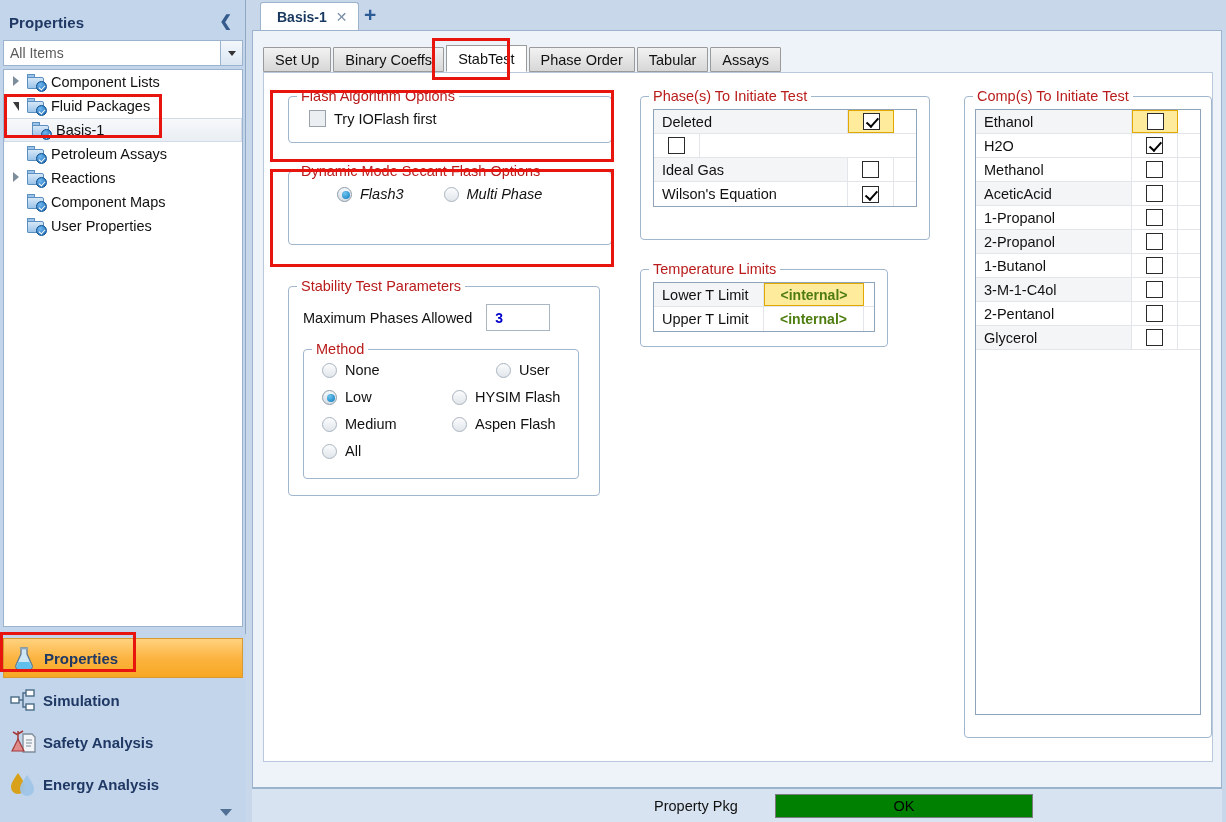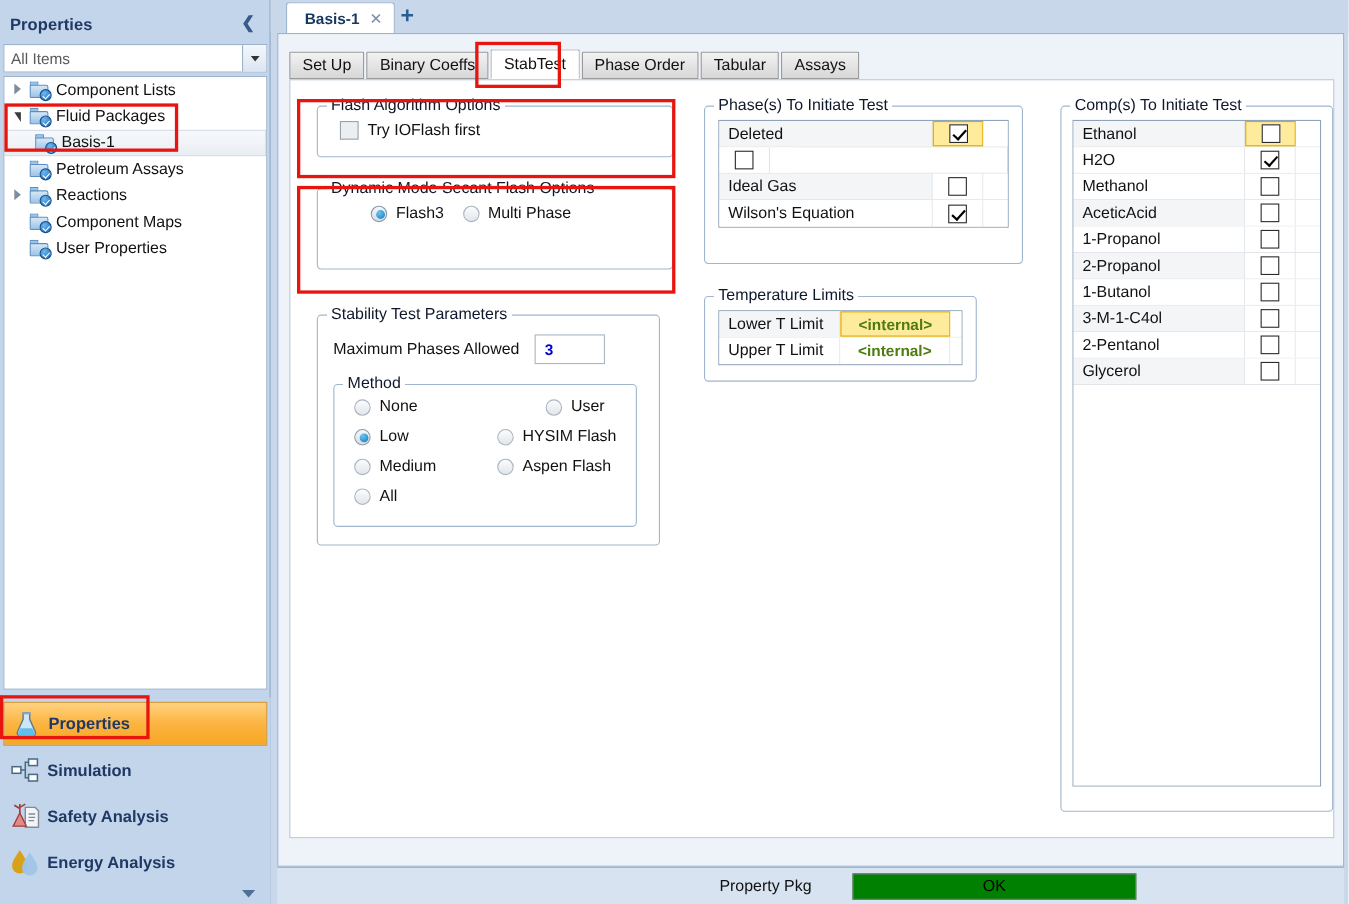--- a/index.html
+++ b/index.html
@@ -236,21 +236,21 @@
   .gbox > fieldset {
     margin: 0; padding: 0;
     border: 1px solid #9fb6cd;
     border-radius: 4px;
     height: 100%;
   }
   .gbox > fieldset > legend {
     margin-left: 8px;
     padding: 0 4px;
     font-size: 14.5px;
-    color: #0f172a;
+    color: #b91c1c;
   }
 
   
   .cbx {
     width: 17px; height: 17px;
     background: #ffffff;
     border: 1.5px solid #2b2b2b;
     position: relative;
     display: inline-block;
     cursor: pointer;
@@ -537,21 +537,21 @@
           <div class="optrow" style="margin:6px 0 0 20px;">
             <span class="cbx dis"></span>
             <span>Try IOFlash first</span>
           </div>
         </fieldset>
       </div>
 
       <div class="gbox" style="left:24px;top:90px;width:324px;height:82px;">
         <fieldset>
           <legend>Dynamic Mode Secant Flash Options</legend>
-          <div style="display:flex;gap:17px;margin:7px 0 0 48px;">
+          <div style="display:flex;gap:40px;margin:7px 0 0 48px;font-style:italic;">
             <div class="optrow">
               <span class="rdo on"></span>
               <span>Flash3</span>
             </div>
             <div class="optrow">
               <span class="rdo"></span>
               <span>Multi Phase</span>
             </div>
           </div>
         </fieldset>

